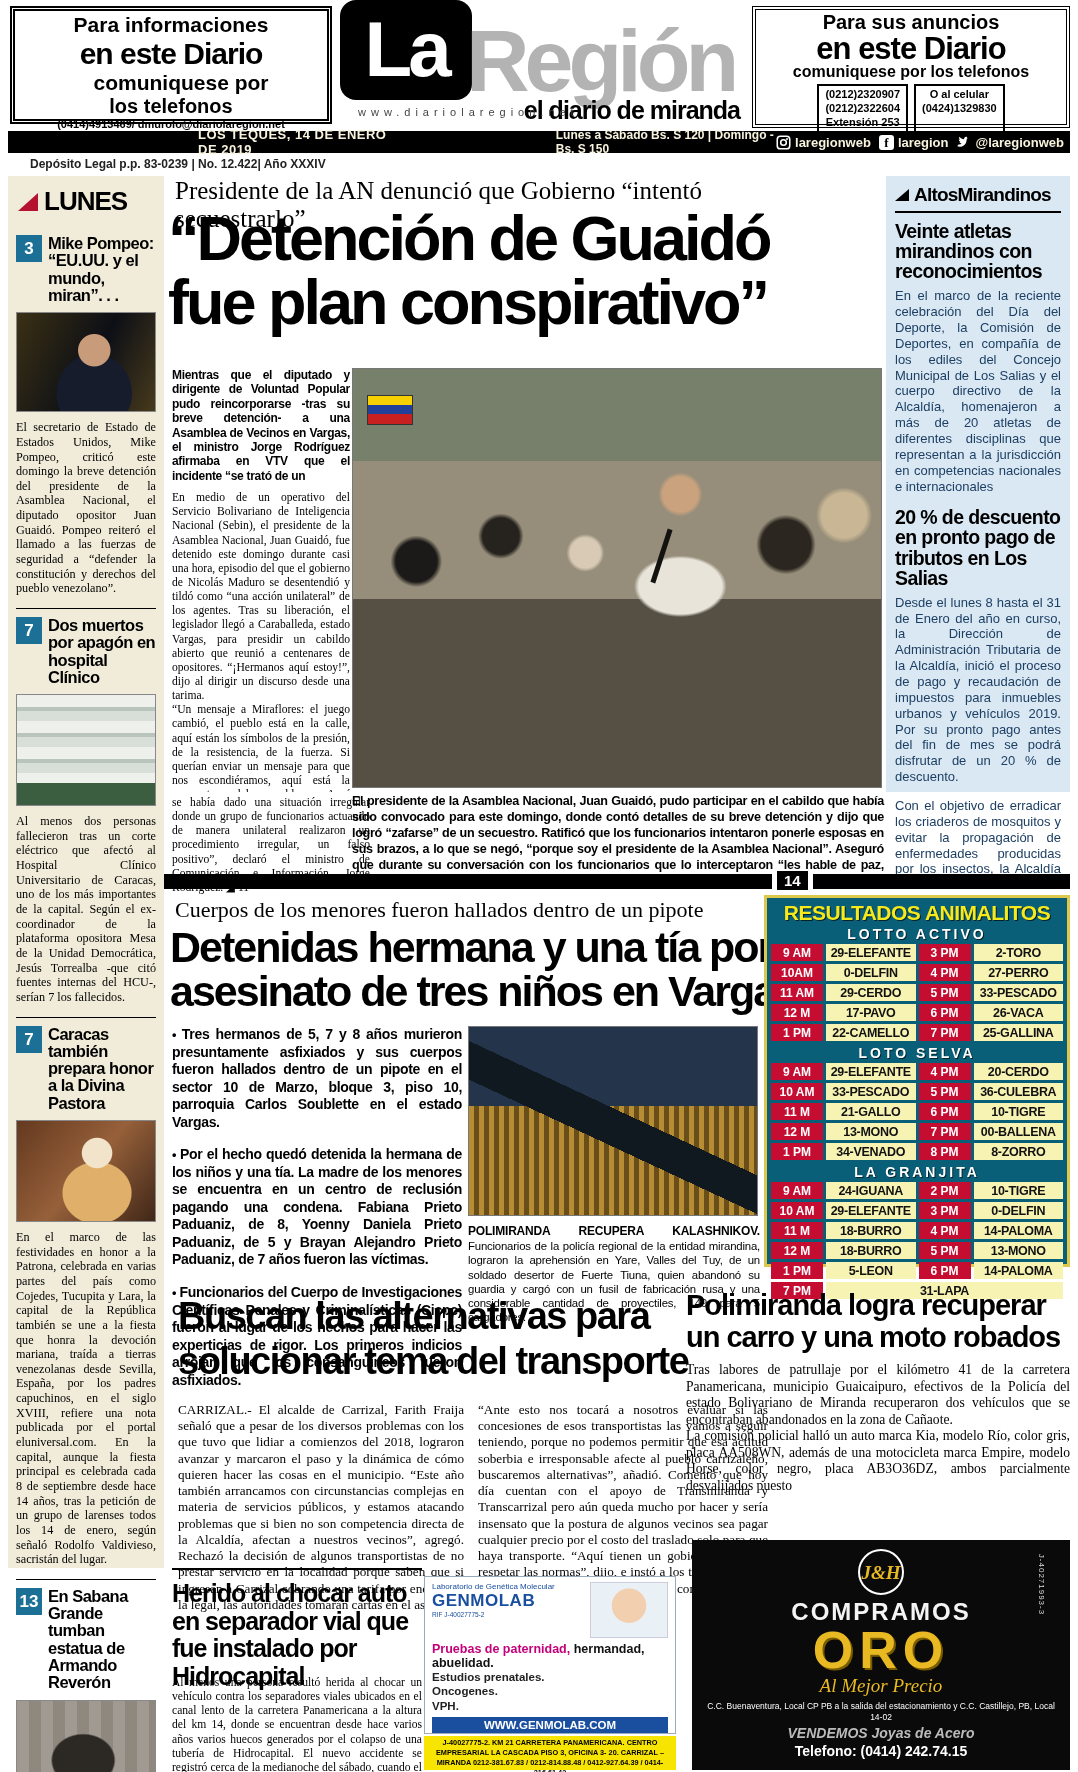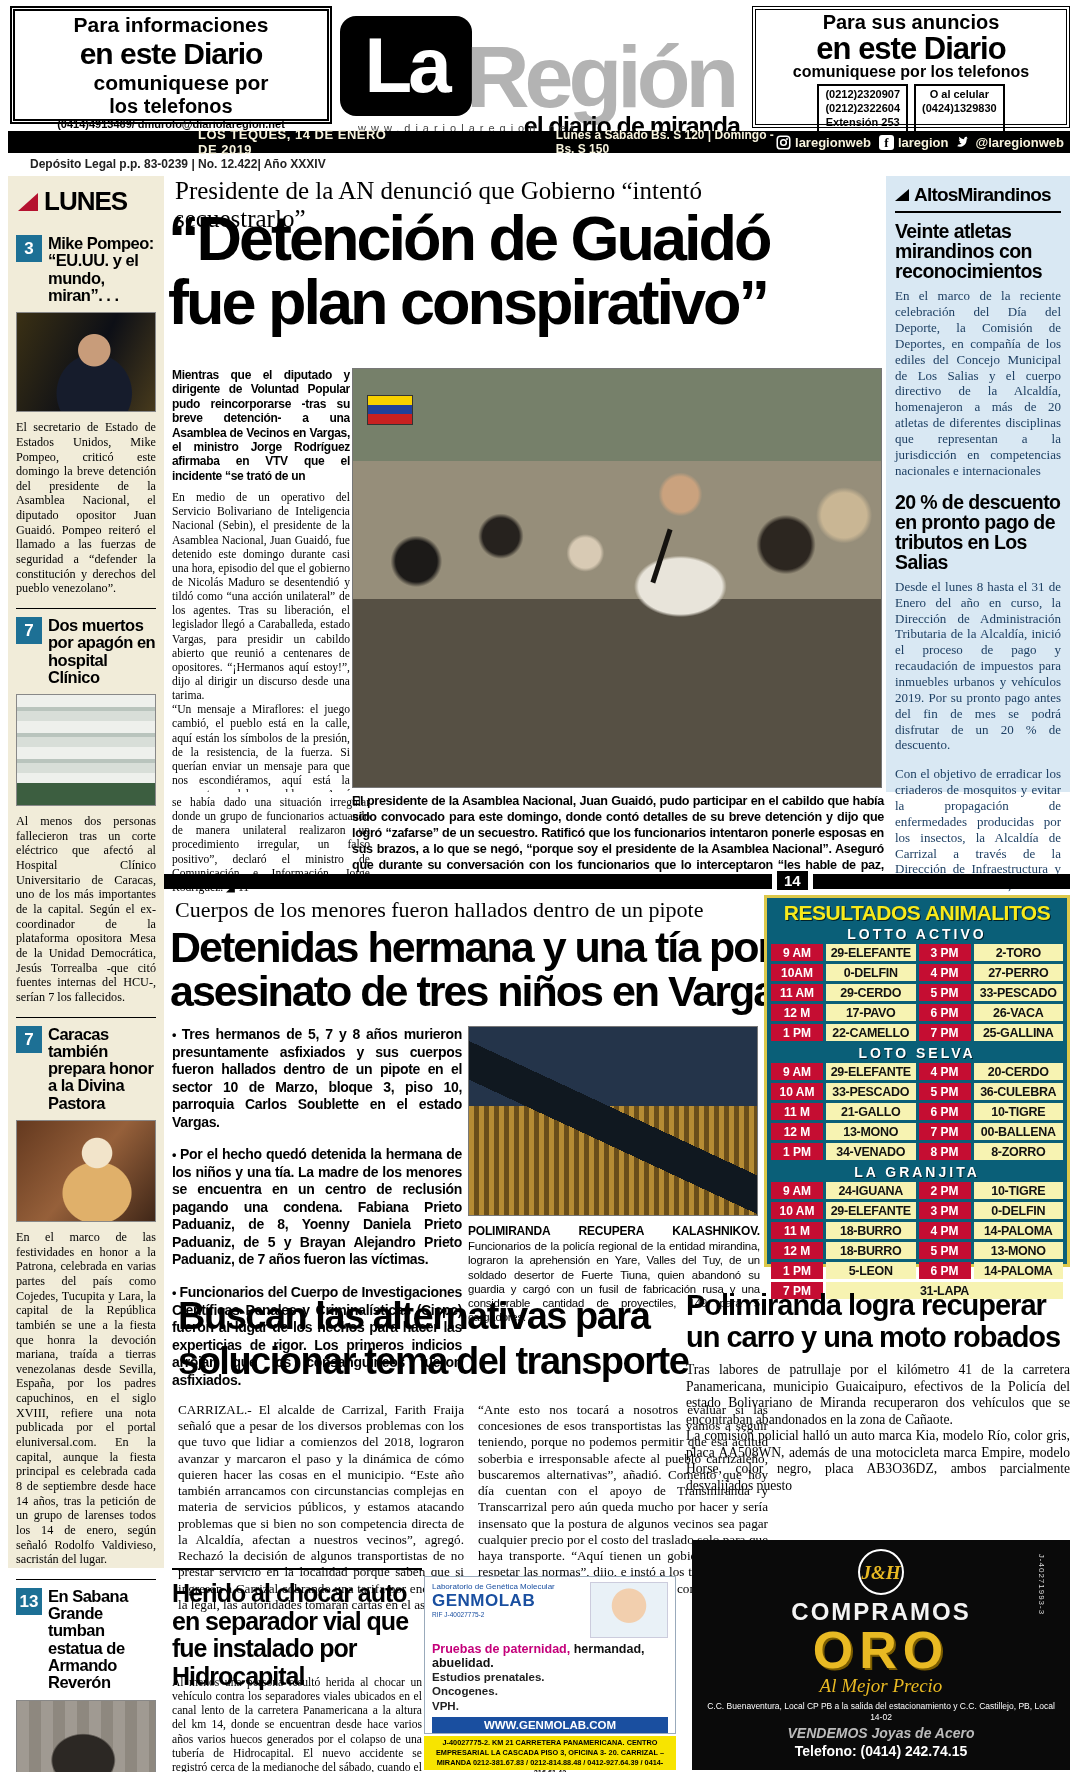--- a/index.html
+++ b/index.html
@@ -14,21 +14,21 @@
   .info-box .l3 { font-size:21px; font-weight:bold;padding-left:20px; }
   .info-box .l4 { font-size:20px; font-weight:bold; }
   .info-box .ph { font-size:11px; font-weight:bold; line-height:1.2; }
   .ads-box { left:752px; top:6px; width:318px; height:122px; border:4px double #000; text-align:center; padding-top:1px; }
   .ads-box .l1 { font-size:20px; font-weight:bold; }
   .ads-box .l2 { font-size:31px; font-weight:bold; letter-spacing:-1px; line-height:.95; }
   .ads-box .l3 { font-size:16px; font-weight:bold; }
   .phone-cells { display:flex; justify-content:center; gap:6px; margin-top:3px; }
   .phone-cells > div { border:2px solid #000; font-size:11px; font-weight:bold; padding:2px 6px; line-height:1.25; }
   .ads-box .mail { font-size:13px; font-weight:bold; margin-top:3px; }
-  .logo-zone { left:340px; top:16px; width:400px; height:128px; }
+  .logo-zone { left:340px; top:0; width:400px; height:128px; }
   .logo-row { display:flex; align-items:flex-end; }
   .la-box { width:132px; height:100px; background:#000; border-radius:16px; color:#fff; font-size:78px; font-weight:bold; text-align:center; line-height:98px; letter-spacing:-4px; }
   .region-word { font-size:88px; font-weight:bold; color:#b3b3b3; letter-spacing:-5px; line-height:.9; margin-left:-6px; }
   .logo-tag { text-align:right; font-size:25px; font-weight:bold; letter-spacing:-1px; margin-top:-4px; }
   .logo-web { position:absolute; left:18px; top:106px; font-size:11px; letter-spacing:5px; color:#444; }
   .date-bar { left:8px; top:131px; width:1062px; height:22px; background:#000; color:#f7f3dd; display:flex; align-items:center; font-size:13px; font-weight:bold; }
   .date-bar .date { margin-left:190px; letter-spacing:.5px; }
   .date-bar .price { margin-left:160px; font-size:12px; }
   .socials { margin-left:auto; margin-right:6px; display:flex; align-items:center; gap:8px; }
   .soc { display:flex; align-items:center; gap:4px; }
@@ -73,21 +73,21 @@
   .mic { position:absolute; left:58%; top:38%; width:5px; height:56px; background:#14120f; transform:rotate(18deg); }
   .lead-caption { left:352px; top:793px; width:532px; font-size:12.6px; font-weight:bold; letter-spacing:-.3px; line-height:1.28; text-align:justify; }
 
   
   .altos { left:886px; top:176px; width:184px; height:616px; background:#d9e8f3; padding:8px 9px; }
   .altos-head { display:flex; align-items:center; gap:5px; border-bottom:2px solid #000; padding-bottom:5px; margin-bottom:8px; }
   .tri-b { width:0; height:0; border-left:14px solid transparent; border-bottom:12px solid #000; }
   .altos-head span { font-size:19px; font-weight:bold; letter-spacing:-.8px; }
   .astory { margin-bottom:13px; }
   .atitle { font-size:19.5px; font-weight:bold; letter-spacing:-.6px; line-height:1.03; margin-bottom:7px; }
-  .abody { font-family:Liberation Serif, serif; font-size:13px; line-height:1.22; color:#1d3f63; text-align:justify; }
+  .abody { font-family:Liberation Sans, sans-serif; font-size:13px; line-height:1.22; color:#1d3f63; text-align:justify; }
 
   
   .page-bar { left:164px; top:874px; width:906px; height:15px; background:#000; }
   .page-num { position:absolute; left:608px; top:-3px; background:#000; color:#fff; font-size:15px; font-weight:bold; padding:1px 7px; border-left:5px solid #fff; border-right:5px solid #fff; }
 
   
   .kicker2 { left:175px; top:897px; width:600px; font-family:"Liberation Serif",serif; font-size:22px; }
   .headline2 { left:170px; top:925px; width:640px; font-size:43px; font-weight:bold; letter-spacing:-2px; line-height:1.03; }
   .bullets { left:172px; top:1026px; width:290px; }
   .bullet { font-size:14px; font-weight:bold; letter-spacing:-.3px; line-height:1.25; text-align:justify; margin-bottom:15px; }

